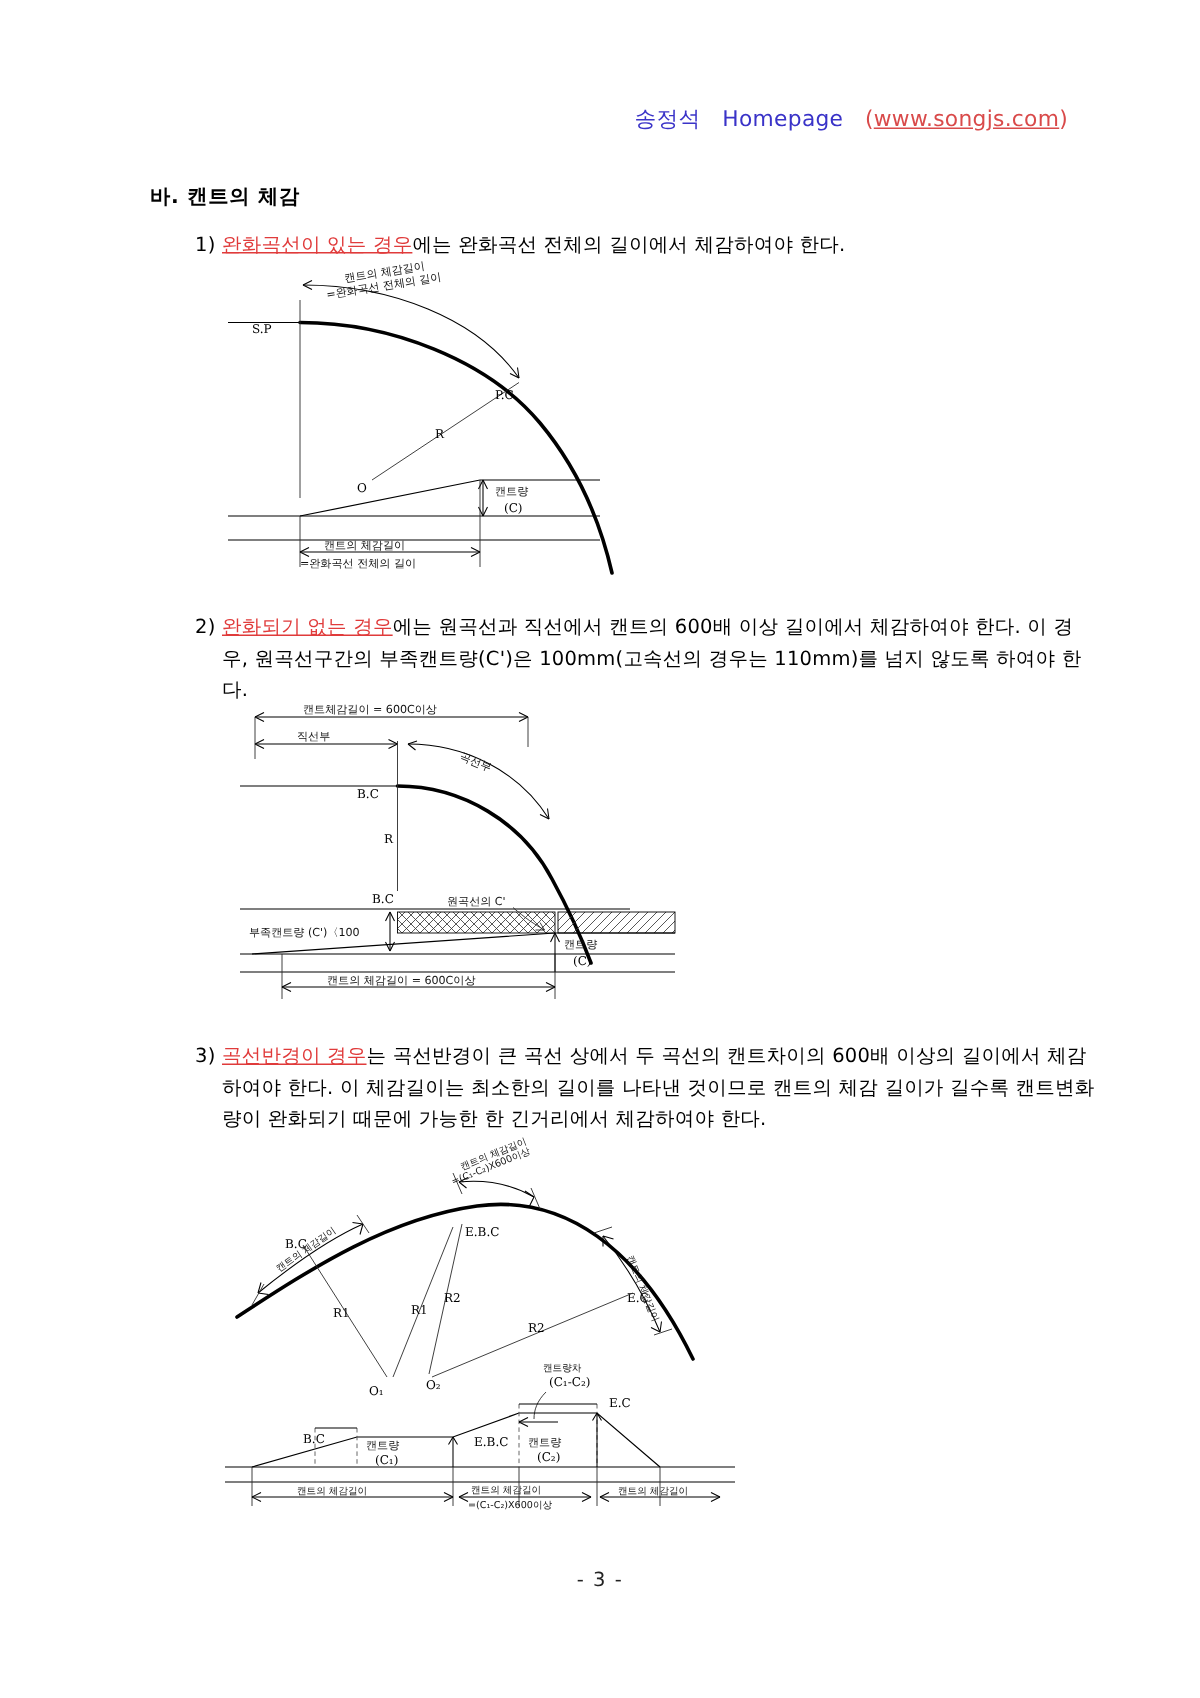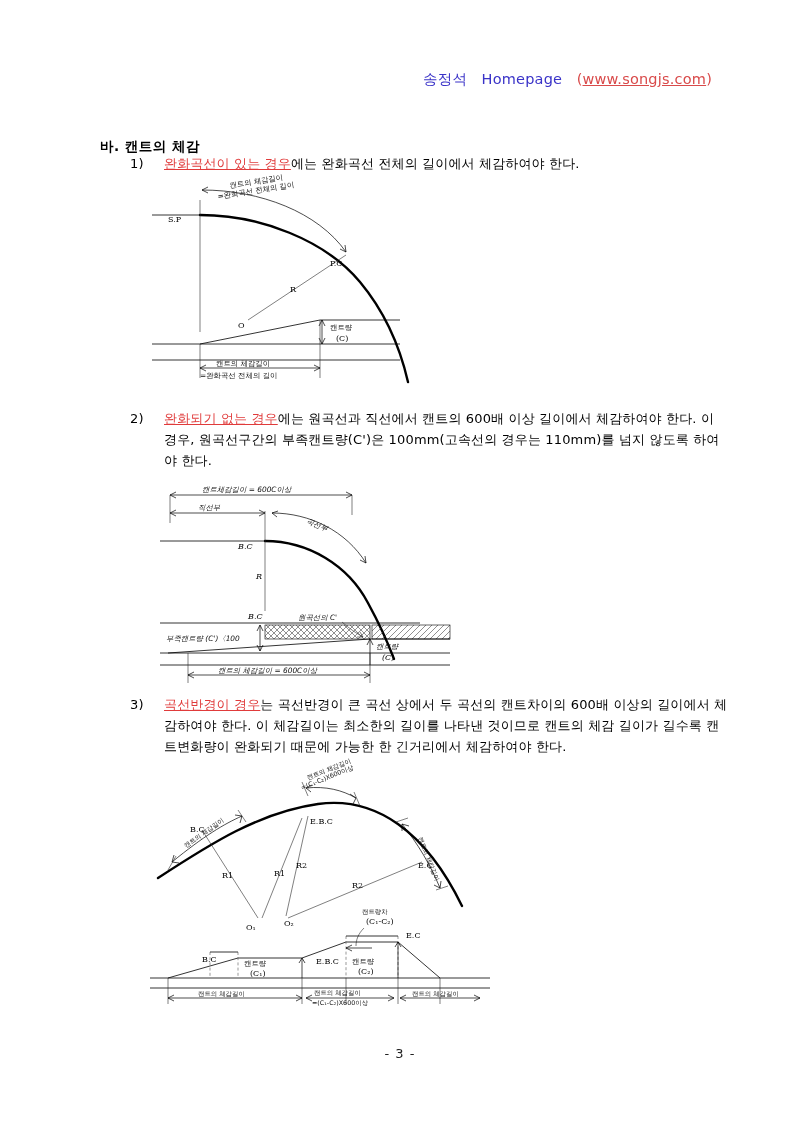--- a/index.html
+++ b/index.html
@@ -49,21 +49,21 @@
     letter-spacing: 0.5px;
     white-space: nowrap;
   }
   .item {
     position: absolute;
     font-size: 13px;
     line-height: 21px;
     letter-spacing: 0.15px;
   }
   .item .num { position: absolute; left: 0; top: 0; }
-  .item .body { display: block; margin-left: 34px; }
+  .item .body { display: block; margin-left: 18px; }
   .hl {
     color: #e03b3b;
     text-decoration: underline;
     text-decoration-color: #e03b3b;
   }
 
   
   .figure {
     position: absolute;
     overflow: visible;
@@ -107,21 +107,21 @@
 <div id="page">
 
   <div id="header">
     <span class="hdr-name">송정석</span>
     <span>&nbsp;</span>
     <span class="hdr-app">Homepage</span>
     <span>&nbsp;</span>
     <span class="paren">(</span><span class="hdr-url">www.songjs.com</span><span class="paren">)</span>
   </div>
 
-  <div class="sec-title" style="top:138px;">바. 캔트의 체감</div>
+  <div class="sec-title" style="top:122px;">바. 캔트의 체감</div>
 
   <div class="item" style="left:130px; top:153px; width:600px;">
     <span class="num">1)</span>
     <span class="body">
       <span class="hl">완화곡선이 있는 경우</span><span>에는 완화곡선 전체의 길이에서 체감하여야 한다.</span>
     </span>
   </div>
 
   <div class="figure" style="left:150px; top:182px; width:330px; height:205px;">
     <svg width="330" height="205" viewBox="0 0 330 205">
@@ -164,21 +164,21 @@
     </svg>
   </div>
 
   <div class="item" style="left:130px; top:408px; width:600px;">
     <span class="num">2)</span>
     <span class="body">
       <span class="hl">완화되기 없는 경우</span><span>에는 원곡선과 직선에서 캔트의 600배 이상 길이에서 체감하여야 한다. 이 경우, 원곡선구간의 부족캔트량(C')은 100mm(고속선의 경우는 110mm)를 넘지 않도록 하여야 한다.</span>
     </span>
   </div>
 
-  <div class="figure" style="left:160px; top:483px; width:330px; height:205px;font-style:italic;">
+  <div class="figure" style="left:160px; top:466px; width:330px; height:205px;">
     <svg width="330" height="205" viewBox="0 0 330 205">
 
       <path class="ln-dim" d="M 10 12 L 192 12"></path>
       <path class="ln-dim" d="M 10 12 l 6 -3 M 10 12 l 6 3 M 192 12 l -6 -3 M 192 12 l -6 3"></path>
       <text class="fig-txt fig-txt-ko" x="42" y="9">캔트체감길이 = 600C이상</text>
 
       <path class="ln-dim" d="M 10 30 L 105 30"></path>
       <path class="ln-dim" d="M 10 30 l 6 -3 M 10 30 l 6 3 M 105 30 l -6 -3 M 105 30 l -6 3"></path>
       <text class="fig-txt fig-txt-ko" x="38" y="27">직선부</text>
 

